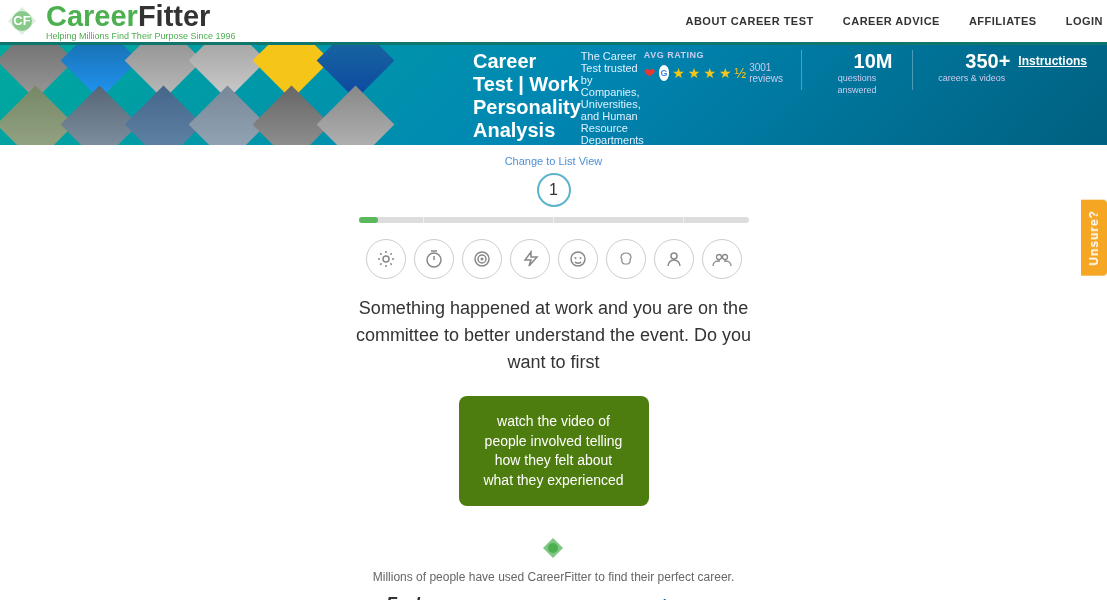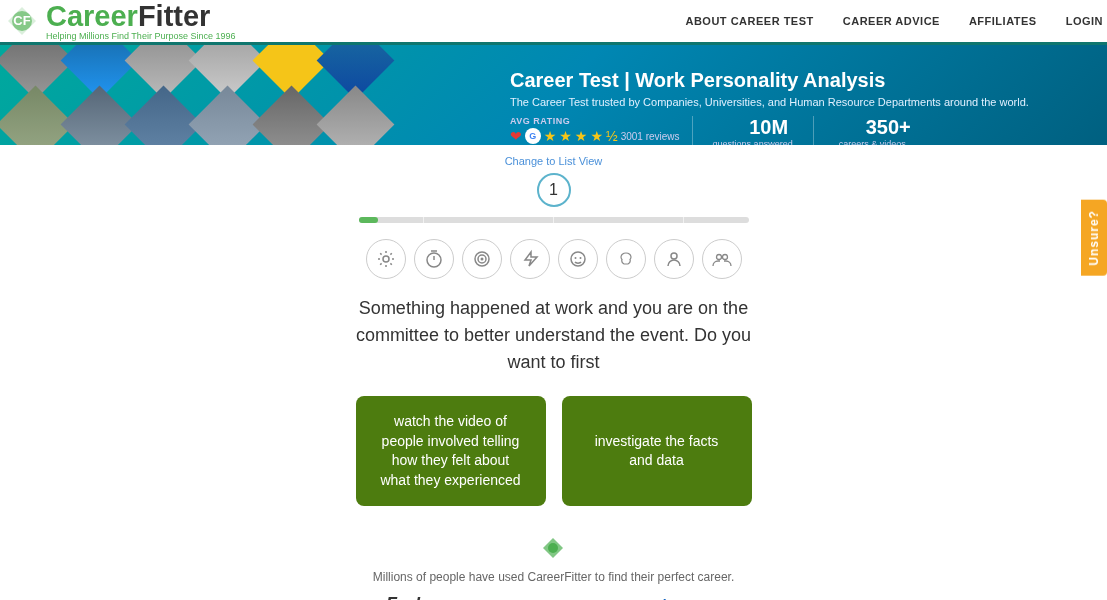--- a/index.html
+++ b/index.html
@@ -46,24 +46,24 @@
     .hd4 { background: linear-gradient(135deg, #999, #ccc); }
     .hd5 { background: linear-gradient(135deg, #1a6fa0, #0d47a1); }
     .hd6 { background: linear-gradient(135deg, #778866, #9aaa88); }
     .hd7 { background: linear-gradient(135deg, #556677, #889aaa); }
     .hd8 { background: #f5c518; }
     .hd9 { background: linear-gradient(135deg, #446688, #6688aa); }
     .hd10 { background: linear-gradient(135deg, #778899, #99aabb); }
 
     .hero-content {
       flex: 1;
-      padding: 24px 20px;
+      padding: 5px 20px;
       color: #fff;
       display: flex;
-      flex-direction: column;
+      flex-direction: row;
       justify-content: flex-start;
     }
     .hero-title { font-size: 20px; font-weight: bold; color: #fff; margin-bottom: 4px; }
     .hero-subtitle { font-size: 11px; color: #e0f0ff; margin-bottom: 8px; }
     .hero-stats { display: flex; gap: 12px; align-items: flex-start; }
     .rating-block { display: flex; flex-direction: column; gap: 2px; }
     .rating-label { font-size: 9px; color: #cce; font-weight: bold; letter-spacing: 0.5px; }
     .stars { display: flex; align-items: center; gap: 3px; }
     .star { color: #f5c518; font-size: 14px; }
     .star-half { color: #f5c518; font-size: 14px; }
@@ -359,21 +359,20 @@
           <path d="M1 17c0-2.8 2.2-5 5-5h2" stroke="#888" fill="none" stroke-width="1.3"></path>
           <path d="M12 12h2c2.8 0 5 2.2 5 5" stroke="#888" fill="none" stroke-width="1.3"></path>
         </svg>
     </div>
   </div>
 
   <div class="question-text">Something happened at work and you are on the committee to better understand the event. Do you want to first</div>
 
   <div class="answer-buttons">
     <button class="answer-btn">watch the video of people involved telling how they felt about what they experienced</button>
-    <button class="answer-btn">investigate the facts and data</button>
   </div>
 
   <div class="footer-section">
     <div class="footer-icon">
       <svg width="24" height="24" viewBox="0 0 24 24">
           <polygon points="12,2 22,12 12,22 2,12" fill="#4CAF50" opacity="0.7"></polygon>
           <circle cx="12" cy="12" r="5" fill="#4CAF50"></circle>
         </svg>
     </div>
     <div class="footer-tagline">Millions of people have used CareerFitter to find their perfect career.</div>

